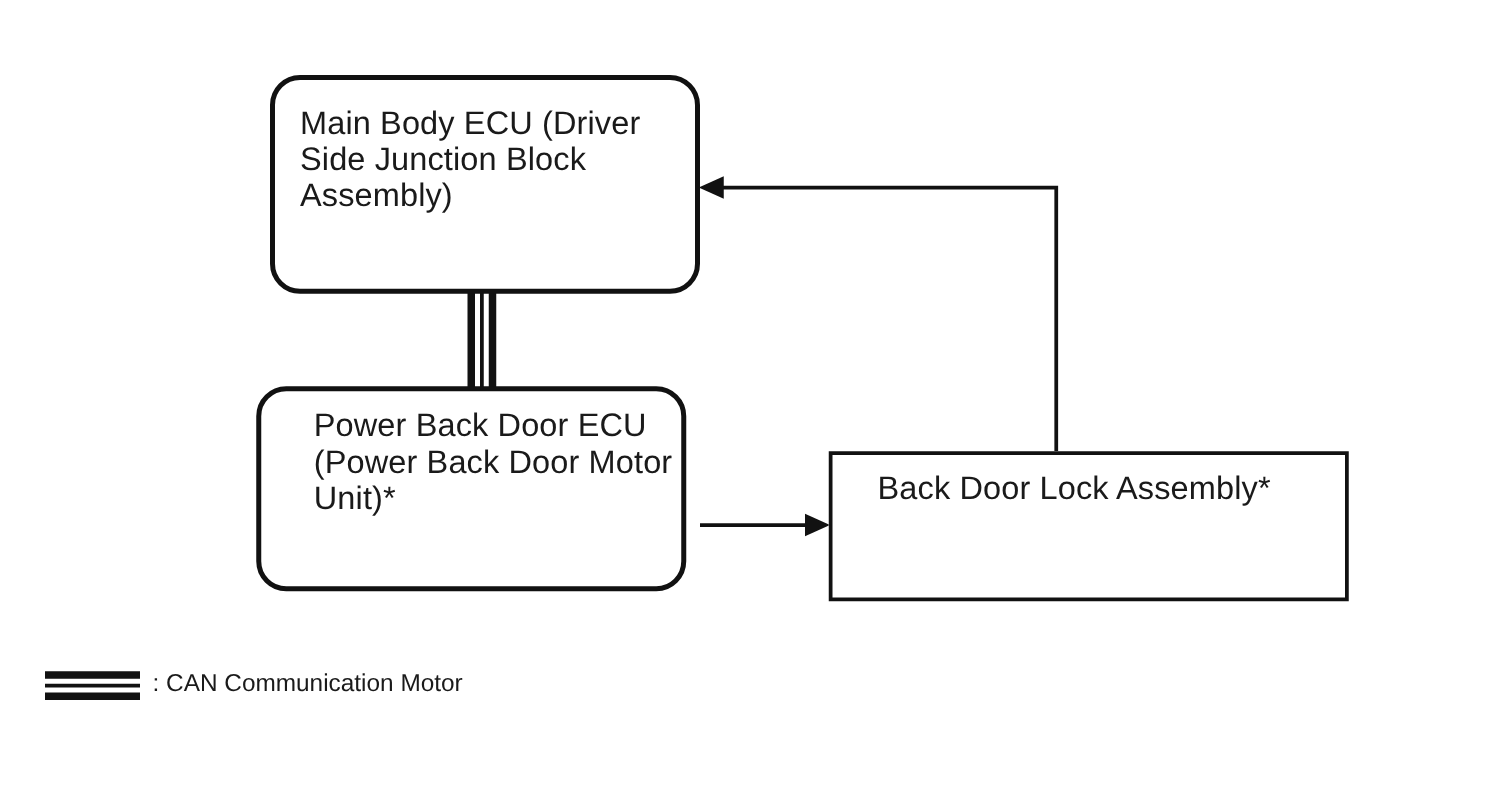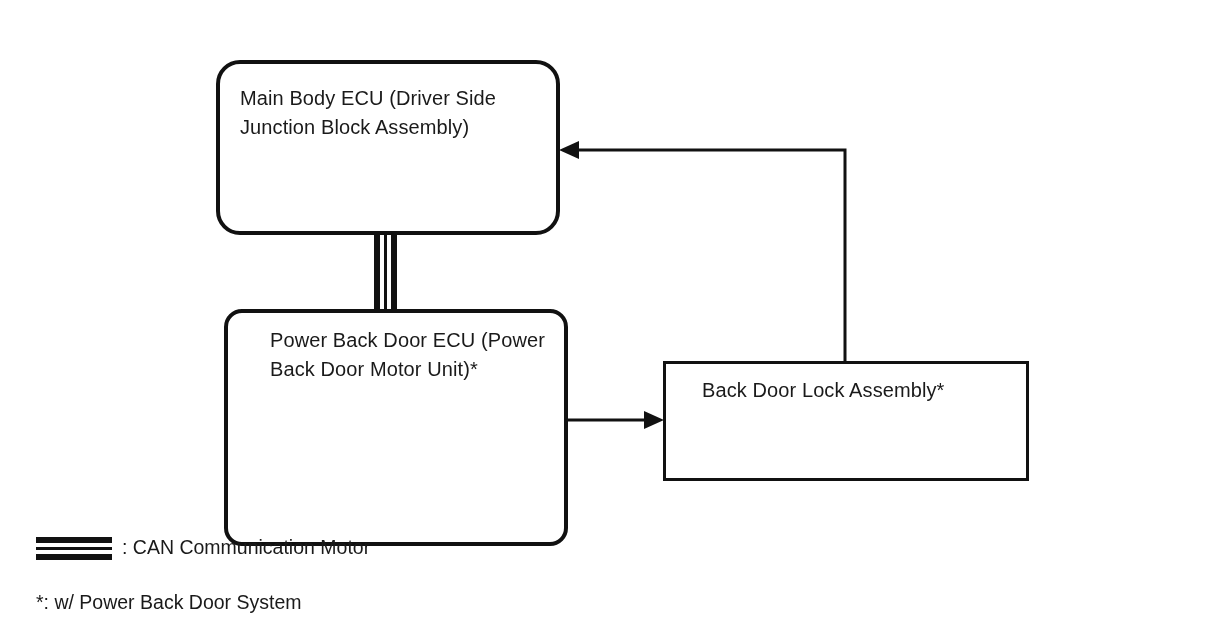--- a/index.html
+++ b/index.html
@@ -30,56 +30,55 @@
   .node-rounded {
     border: 4px solid #111111;
     border-radius: 24px;
   }
   .node-rect {
     border: 3px solid #111111;
     border-radius: 0;
   }
   .node-label {
     position: absolute;
-    font-size: 20px;
+    font-size: 26px;
     line-height: 29px;
     color: #1a1a1a;
     white-space: pre-line;
     letter-spacing: 0.1px;
   }
 
   #node-main-body-ecu {
     left: 216px;
     top: 60px;
     width: 344px;
     height: 175px;
   }
   #node-main-body-ecu .node-label {
     left: 20px;
     top: 20px;
     width: 310px;
   }
 
   #node-power-back-door-ecu {
-    left: 224px;
+    left: 205px;
     top: 309px;
     width: 344px;
-    height: 237px;
-    border-radius: 18px;
+    height: 164px;
   }
   #node-power-back-door-ecu .node-label {
     left: 42px;
     top: 13px;
     width: 290px;
   }
 
   #node-back-door-lock {
     left: 663px;
     top: 361px;
-    width: 366px;
+    width: 416px;
     height: 120px;
   }
   #node-back-door-lock .node-label {
     left: 36px;
     top: 12px;
     width: 320px;
   }
 
   
   .connector-svg {
@@ -201,16 +200,15 @@
 
   <div id="legend">
     <div id="legend-can-row">
       <span id="can-legend-symbol">
         <span class="can-hbar can-hbar-1"></span>
         <span class="can-hbar can-hbar-2"></span>
         <span class="can-hbar can-hbar-3"></span>
       </span>
       <span id="can-legend-text">: CAN Communication Motor</span>
     </div>
-    <div id="footnote-text">*: w/ Power Back Door System</div>
   </div>
 
 </div>
 
 </body></html>

